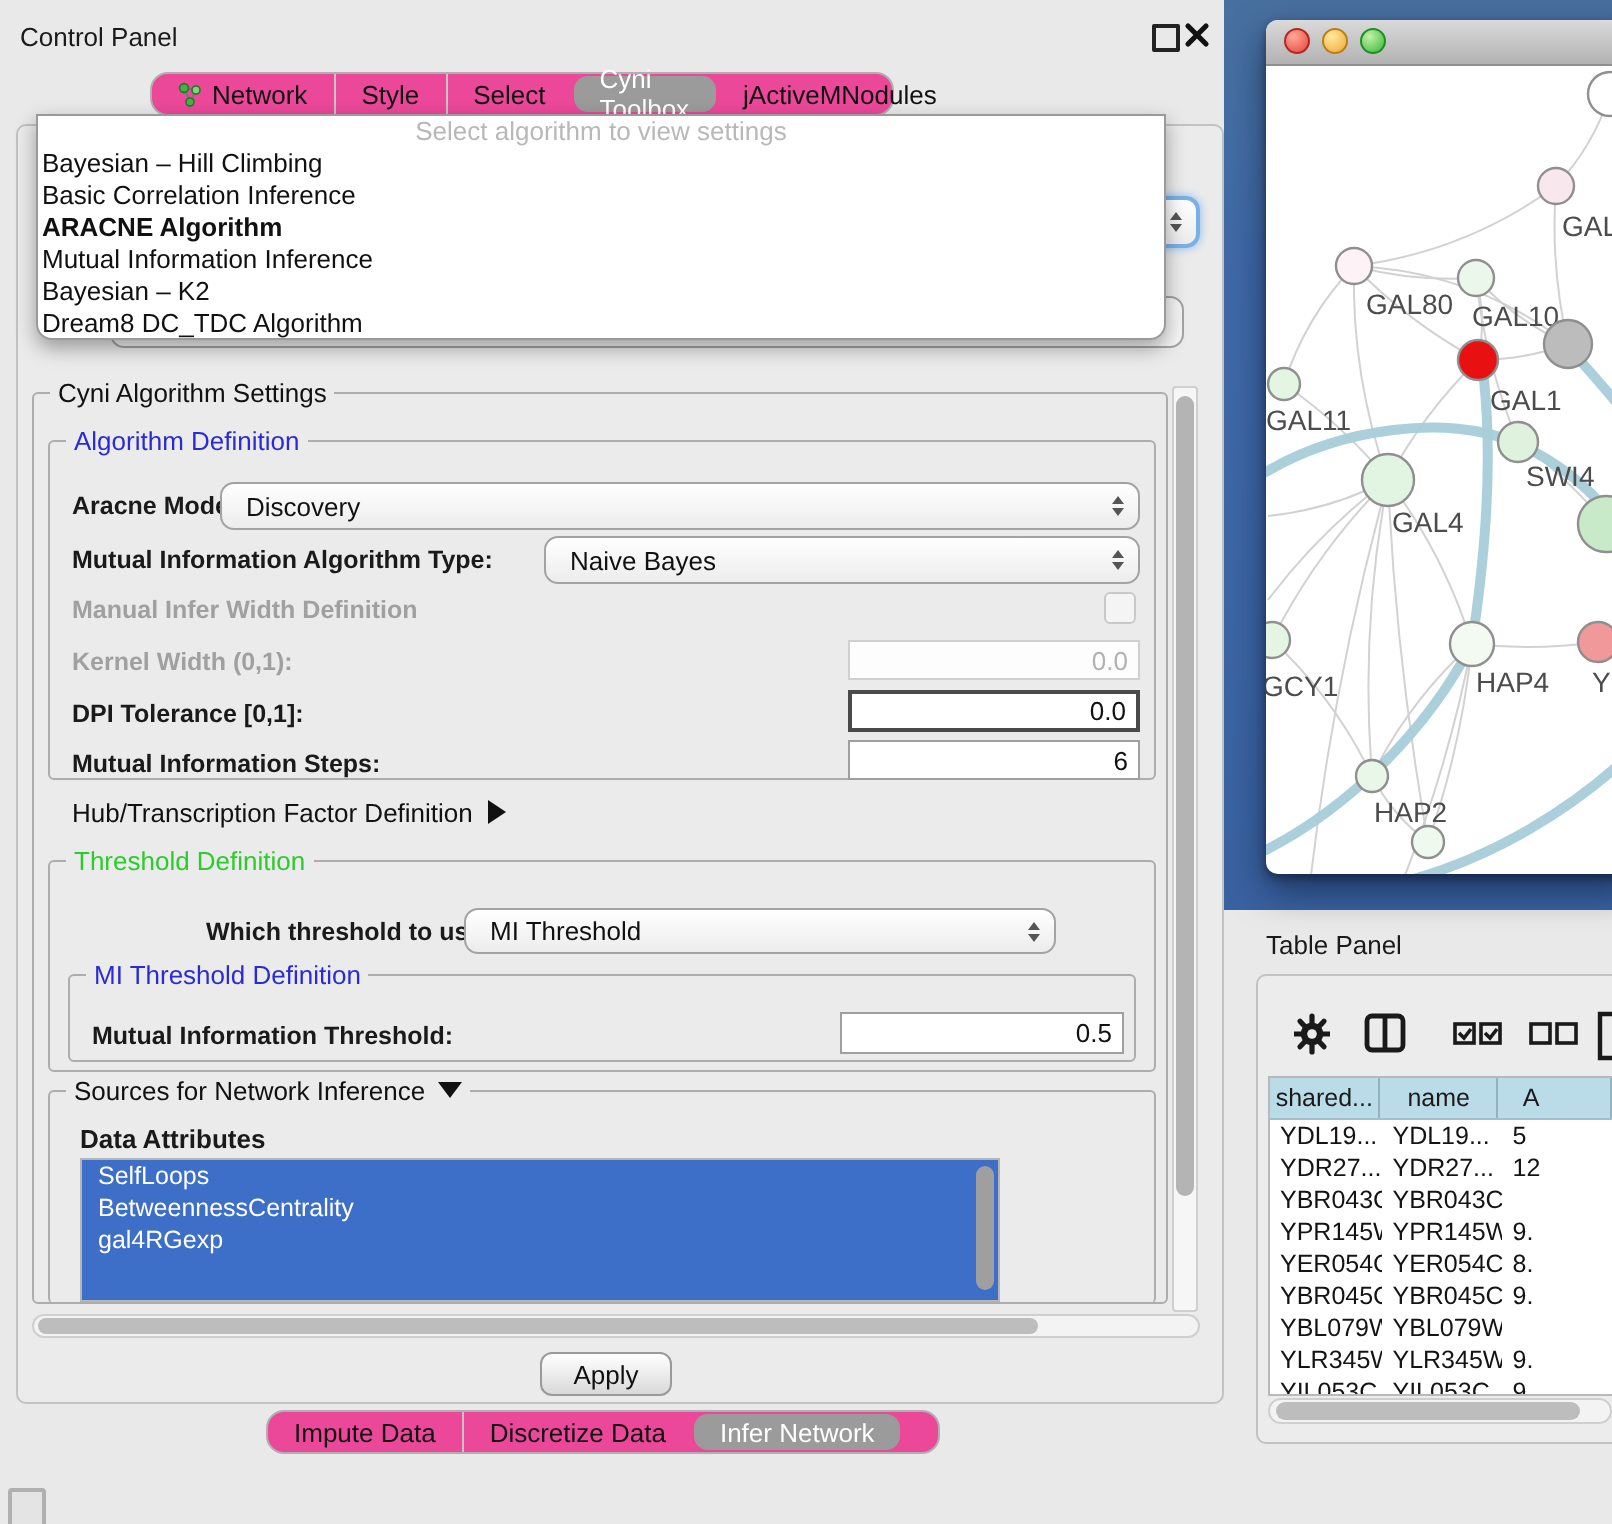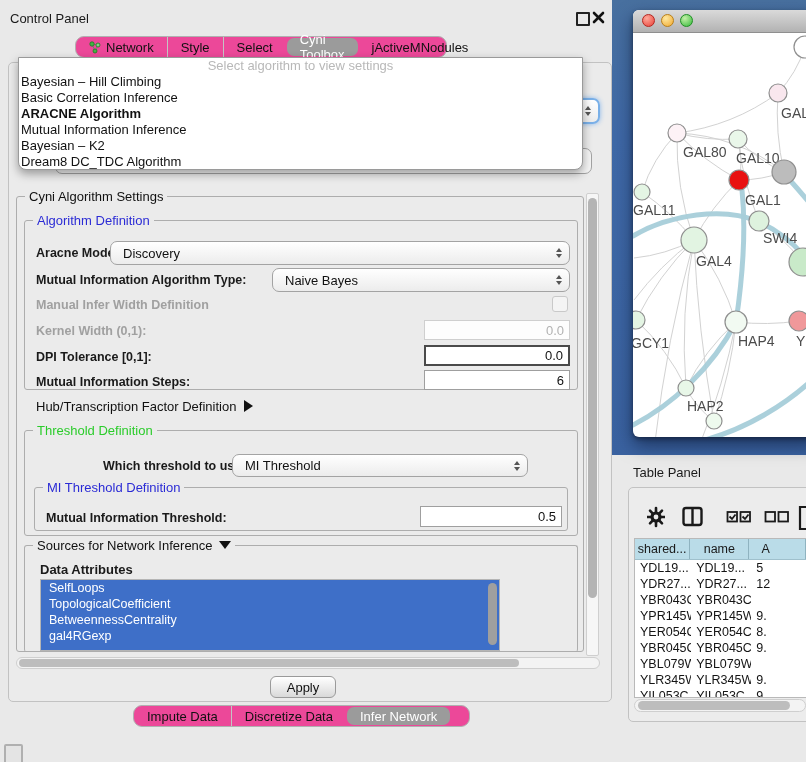--- a/index.html
+++ b/index.html
@@ -178,21 +178,20 @@
   </div>
   <div class="lbl" style="left:46px;top:511px;z-index:6;">Mutual Information Threshold:</div>
   <input class="fld" style="left: 420px; top: 506px; width: 142px; height: 21px; z-index: 6;" value="0.5">
 
   <div class="group" style="left:24px;top:545px;width:554px;height:107px;border-bottom:none;z-index:4;">
     <span class="legend"><span>Sources for Network Inference</span><span class="tri-d"></span></span>
   </div>
   <div class="lbl" style="left:40px;top:562px;font-size:13px;z-index:5;">Data Attributes</div>
   <div class="attr-list" style="z-index:5;">
     <div class="attr-item">SelfLoops</div>
-    <div class="attr-item">TopologicalCoefficient</div>
     <div class="attr-item">BetweennessCentrality</div>
     <div class="attr-item">gal4RGexp</div>
     <div class="attr-vsb"></div>
   </div>
 
   <div class="vsb" style="left:586px;top:193px;width:13px;height:463px;z-index:6;">
     <div class="thumb" style="top:4px;height:400px;"></div>
   </div>
   <div class="hsb" style="left:16px;top:657px;width:584px;height:12px;z-index:6;">
     <div class="thumb" style="left:2px;width:500px;"></div>

